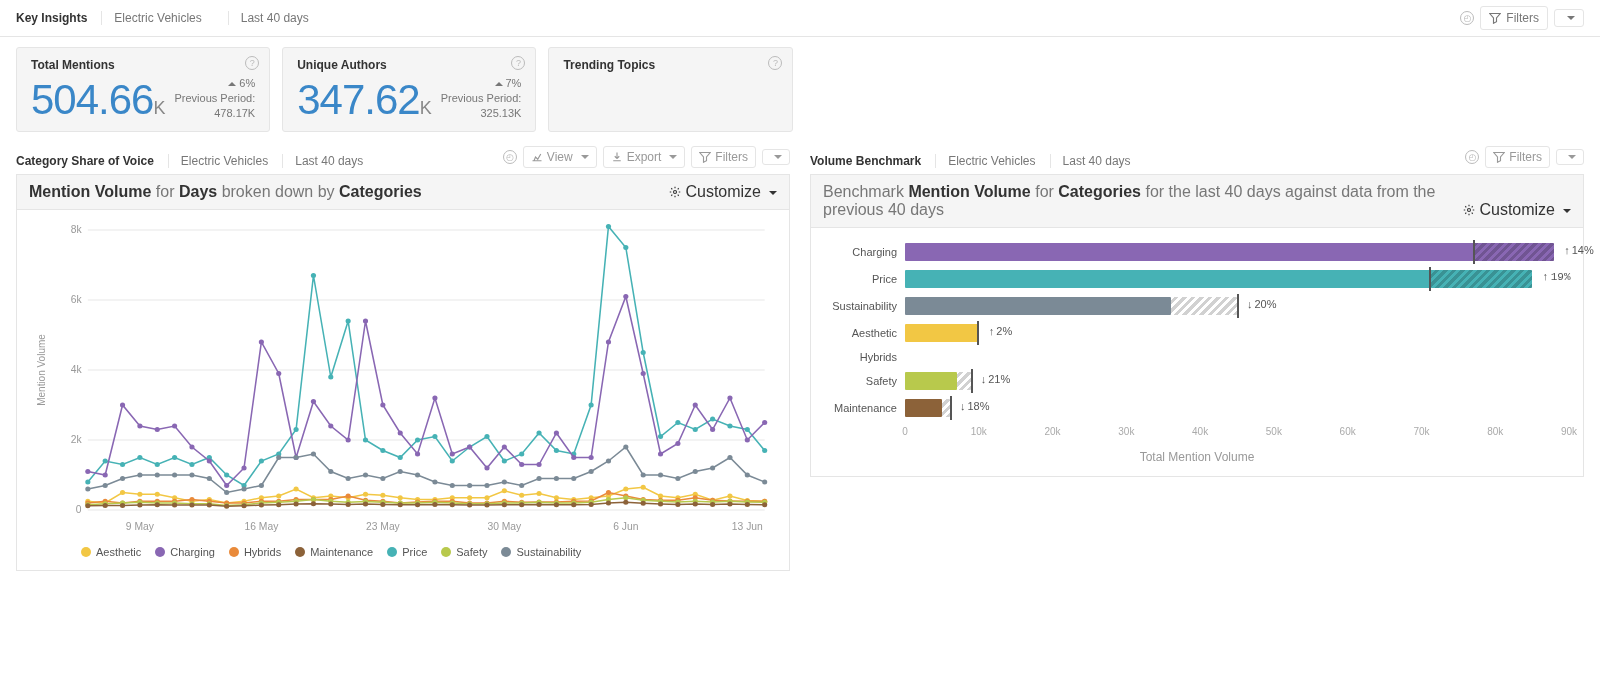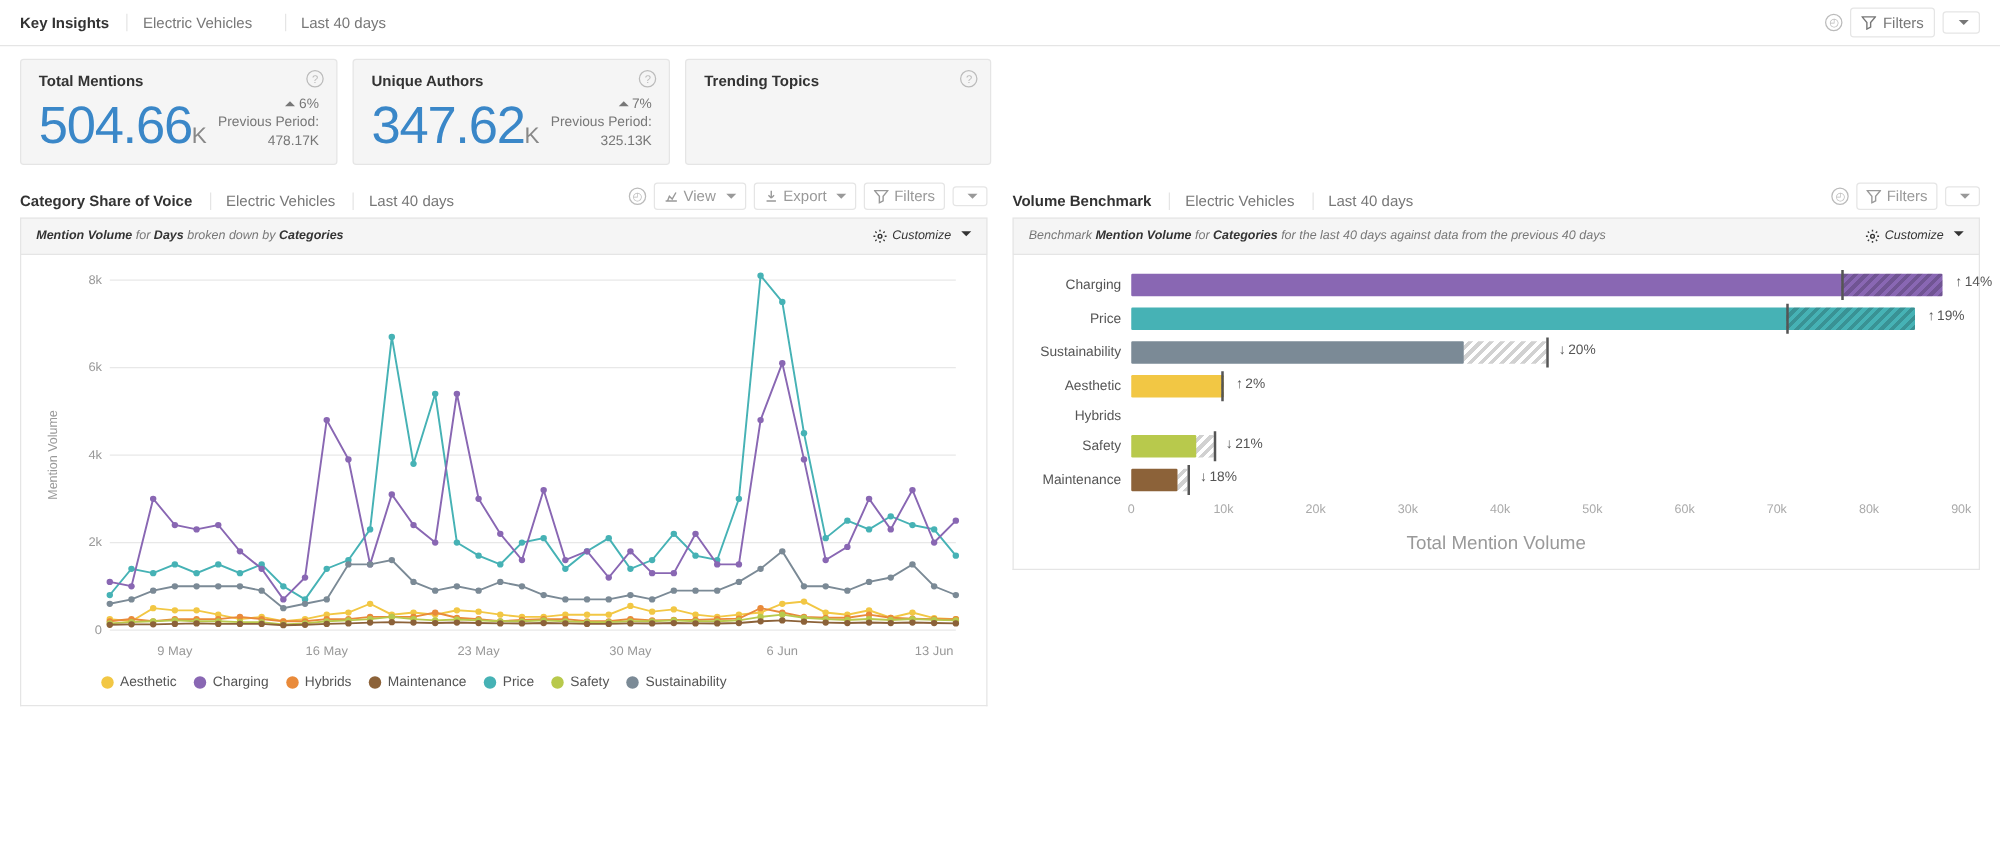--- a/index.html
+++ b/index.html
@@ -53,21 +53,21 @@
   .sub-header {
     display:flex; align-items:flex-end; font-size:12px; margin:4px 0 6px 0;
   }
   .sub-header .section-title { font-weight:700; margin-right:14px; }
   .sub-header .crumb { color:var(--muted); margin-right:14px; padding-left:12px; border-left:1px solid var(--border); }
   .sub-header .tools { margin-left:auto; display:flex; gap:6px; align-items:center; color:#bbb; }
   .tool-btn { display:inline-flex; align-items:center; gap:4px; padding:3px 7px; border:1px solid var(--border); border-radius:3px; background:#fff; color:var(--lite); cursor:pointer; }
 
   .chart-title-bar {
     background:var(--panel); border:1px solid var(--border); padding:8px 12px;
-    display:flex; align-items:flex-start; font-size:10px; color:var(--muted);font-style:italic;
+    display:flex; align-items:flex-end; font-size:16px; color:var(--muted);
   }
   .chart-title-bar .right { margin-left:auto; display:flex; align-items:center; gap:4px; cursor:pointer; color:var(--txt);}
   .chart-title-bar strong { color:var(--txt); }
 
   .chart-panel { border:1px solid var(--border); border-top:none; padding:10px 14px 12px 14px; }
 
   
   .line-chart-svg { width:100%; height:320px; display:block; }
   .grid-line { stroke:#e8e8e8; stroke-width:1; }
   .axis-txt { font-size:10px; fill:#999; }
@@ -86,21 +86,21 @@
   .bench-row .bar-cur { position:absolute; left:0; top:0; bottom:0; border-radius:1px;}
   .bench-row .hatch { position:absolute; top:0; bottom:0;
      background: repeating-linear-gradient(-45deg, rgba(0,0,0,.18) 0 3px, transparent 3px 6px);
      border-radius:1px;
   }
   .bench-row .prev-mark { position:absolute; top:-3px; bottom:-3px; width:2px; background:#555;}
   .bench-row .dpc { margin-left:6px; color:#555;}
   .dpc .arrow{font-weight:700; margin-right:2px;}
   .bench-axis { display:flex; margin-left:80px; color:#aaa; font-size:10px; position:relative; height:18px;}
   .bench-axis span{ position:absolute; transform:translateX(-50%);}
-  .bench-xlabel { text-align:center; color:#999; font-size:15px; margin-top:6px;}
+  .bench-xlabel { text-align:center; color:#999; font-size:12px; margin-top:6px;}
 
   .chev::after {content:''; display:inline-block; border:4px solid transparent; border-top-color:currentColor; margin-left:4px; transform:translateY(2px);}
   .chev-up::before {content:''; display:inline-block; border:4px solid transparent; border-bottom-color:currentColor; margin-right:3px; transform:translateY(-1px);}
   svg.ic { width:12px; height:12px; stroke:currentColor; fill:none; stroke-width:1.5;}
 </style>
 </head>
 <body>
 
 <div class="topbar">
   <div class="section-title">Key Insights</div>
@@ -588,21 +588,21 @@
         <div class="prev-mark" style="left:85.55555555555556%;"></div>
         <div class="dpc" style="position:absolute; left:97.77777777777777%; top:1px; padding-left:4px;"><span class="arrow">↑</span>14%</div>
       </div>
         </div>
         <div class="bench-row">
       <div class="name">Price</div>
       <div class="bar-wrap">
         <div class="bar-cur" style="width:94.44444444444444%; background:#46b2b5"></div>
         <div class="hatch" style="left:78.88888888888889%; width:15.555555555555557%;"></div>
         <div class="prev-mark" style="left:78.88888888888889%;"></div>
-        <div class="dpc" style="position:absolute; left:94.44444444444444%; top:1px; padding-left:4px;"><span class="arrow">↑</span>19%</div>
+        <div class="dpc" style="position:absolute; left:94.44444444444444%; top:1px; padding-left:4px;font-family:Liberation Mono, monospace;"><span class="arrow">↑</span>19%</div>
       </div>
         </div>
         <div class="bench-row">
       <div class="name">Sustainability</div>
       <div class="bar-wrap">
         <div class="bar-cur" style="width:40%; background:#7b8a96"></div>
         <div class="hatch" style="left:40%; width:10%;"></div>
         <div class="prev-mark" style="left:50%;"></div>
         <div class="dpc" style="position:absolute; left:50%; top:1px; padding-left:4px;"><span class="arrow">↓</span>20%</div>
       </div>

